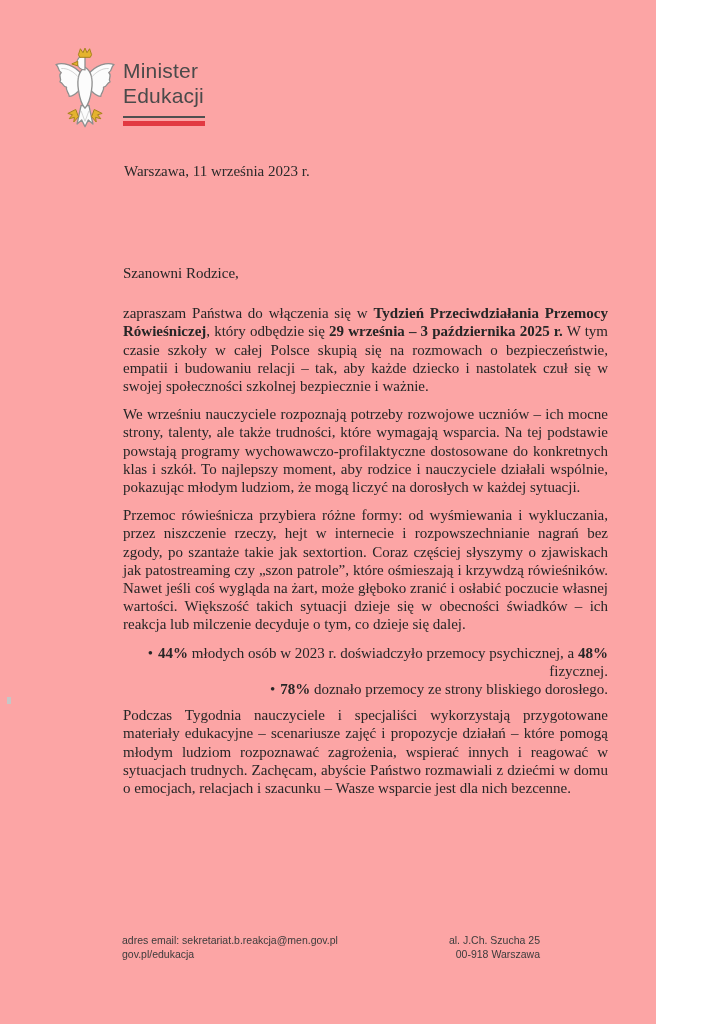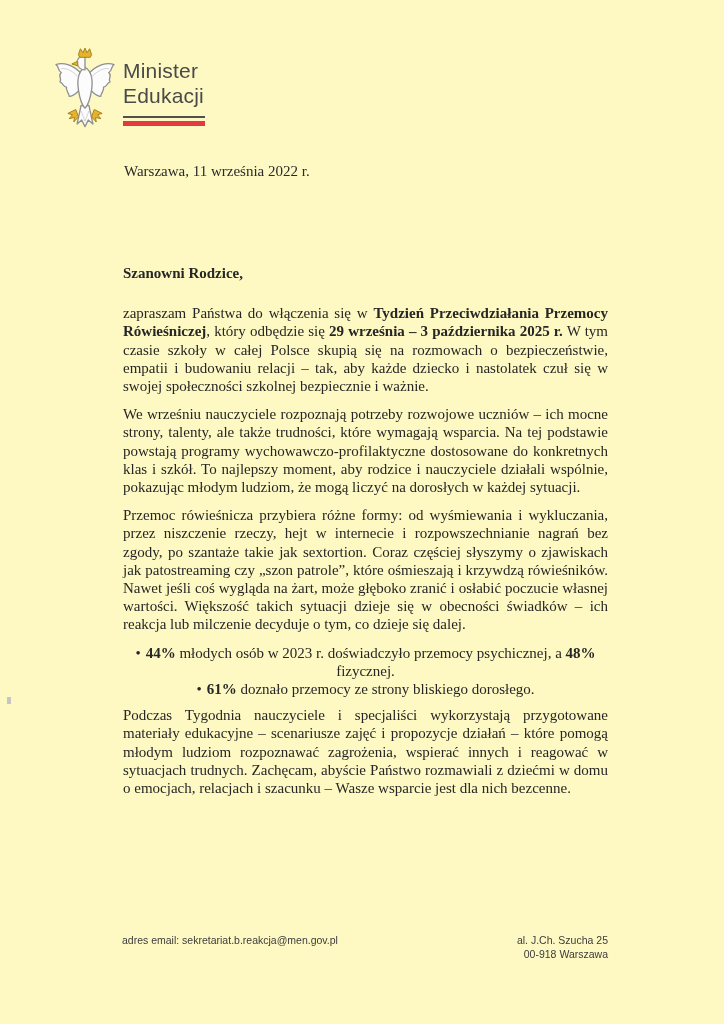--- a/index.html
+++ b/index.html
@@ -1,17 +1,17 @@
 <!DOCTYPE html>
 <html lang="pl"><head>
 <meta charset="utf-8">
 <style>
   html, body { margin:0; padding:0; background:#ffffff; }
   .page {
-    position:relative; width:724px; height:1024px; background:#fef9c3;
+    position:relative; width:656px; height:1024px; background:#fca5a5;
     overflow:hidden; font-family:"Liberation Serif", serif;
   }
 
   
   .letterhead { position:absolute; left:52px; top:46px; display:flex; align-items:flex-start; }
   .emblem { width:66px; height:90px; }
   .emblem svg { width:100%; height:100%; display:block; }
   .ministry { margin-left:5px; padding-top:12px; }
   .ministry-name {
     font-family:"Liberation Sans", sans-serif; font-size:21px; line-height:25px;
@@ -23,24 +23,24 @@
 
   
   .dateline { position:absolute; left:124px; top:163px; font-size:15px; color:#2a2a2a; }
 
   
   .letter-body {
     position:absolute; left:123px; top:264px; width:485px;
     font-size:15px; line-height:18.2px; color:#262626; text-align:justify;
   }
   .letter-body p { margin:0 0 10px 0; }
-  .salutation { font-weight:bold; margin:0 0 22px 0 !important; text-align:left; }
+  .salutation { font-weight:normal; margin:0 0 22px 0 !important; text-align:left; }
   .b { font-weight:bold; }
   .stats-heading { font-weight:bold; margin:4px 0 14px 0 !important; text-align:left; }
-  .bullets { margin-bottom:8px; text-align:center; }
+  .bullets { margin-bottom:8px; text-align:right; }
   .bullets p { margin:0; }
   .marker { margin-right:5px; }
 
   
   .footer {
     position:absolute; left:0; right:0; top:934px;
     font-family:"Liberation Sans", sans-serif; font-size:10.5px;
     line-height:13.5px; color:#3b3b3b;
   }
   .footer-left { position:absolute; left:122px; top:0; }
@@ -82,43 +82,44 @@
         <div>Minister</div>
         <div>Edukacji</div>
       </div>
       <div class="rule">
         <div class="rule-top"></div>
         <div class="rule-red" style="background: rgb(226, 58, 66);"></div>
       </div>
     </div>
   </header>
 
-  <div class="dateline">Warszawa, 11 września 2022 r.</div>
+  <div class="dateline">Warszawa, 11 września 2023 r.</div>
 
   <main class="letter-body">
     <p class="salutation">Szanowni Rodzice,</p>
 
     <p class="para"><span>zapraszam Państwa do włączenia się w </span><span class="b">Tydzień Przeciwdziałania Przemocy Rówieśniczej</span><span>, który odbędzie się </span><span class="b">29 września – 3 października 2025 r.</span><span> W tym czasie szkoły w całej Polsce skupią się na rozmowach o bezpieczeństwie, empatii i budowaniu relacji – tak, aby każde dziecko i nastolatek czuł się w swojej społeczności szkolnej bezpiecznie i ważnie.</span></p>
 
     <p class="para">We wrześniu nauczyciele rozpoznają potrzeby rozwojowe uczniów – ich mocne strony, talenty, ale także trudności, które wymagają wsparcia. Na tej podstawie powstają programy wychowawczo-profilaktyczne dostosowane do konkretnych klas i szkół. To najlepszy moment, aby rodzice i nauczyciele działali wspólnie, pokazując młodym ludziom, że mogą liczyć na dorosłych w każdej sytuacji.</p>
 
     <p class="para">Przemoc rówieśnicza przybiera różne formy: od wyśmiewania i wykluczania, przez niszczenie rzeczy, hejt w internecie i rozpowszechnianie nagrań bez zgody, po szantaże takie jak sextortion. Coraz częściej słyszymy o zjawiskach jak patostreaming czy „szon patrole”, które ośmieszają i krzywdzą rówieśników. Nawet jeśli coś wygląda na żart, może głęboko zranić i osłabić poczucie własnej wartości. Większość takich sytuacji dzieje się w obecności świadków – ich reakcja lub milczenie decyduje o tym, co dzieje się dalej.</p>
 
 
     <div class="bullets">
       <p><span class="marker">•</span><span class="b">44%</span><span> młodych osób w 2023 r. doświadczyło przemocy psychicznej, a </span><span class="b">48%</span><span> fizycznej.</span></p>
-      <p><span class="marker">•</span><span class="b">61%</span><span> doznało przemocy ze strony bliskiego dorosłego.</span></p>
+      <p><span class="marker">•</span><span class="b">78%</span><span> doznało przemocy ze strony bliskiego dorosłego.</span></p>
     </div>
 
     <p class="para">Podczas Tygodnia nauczyciele i specjaliści wykorzystają przygotowane materiały edukacyjne – scenariusze zajęć i propozycje działań – które pomogą młodym ludziom rozpoznawać zagrożenia, wspierać innych i reagować w sytuacjach trudnych. Zachęcam, abyście Państwo rozmawiali z dziećmi w domu o emocjach, relacjach i szacunku – Wasze wsparcie jest dla nich bezcenne.</p>
   </main>
 
   <footer class="footer">
     <div class="footer-left">
       <div>adres email: sekretariat.b.reakcja@men.gov.pl</div>
+      <div>gov.pl/edukacja</div>
     </div>
     <div class="footer-right">
       <div>al. J.Ch. Szucha 25</div>
       <div>00-918 Warszawa</div>
     </div>
   </footer>
 
   <div class="artifact"></div>
 </div>
 

